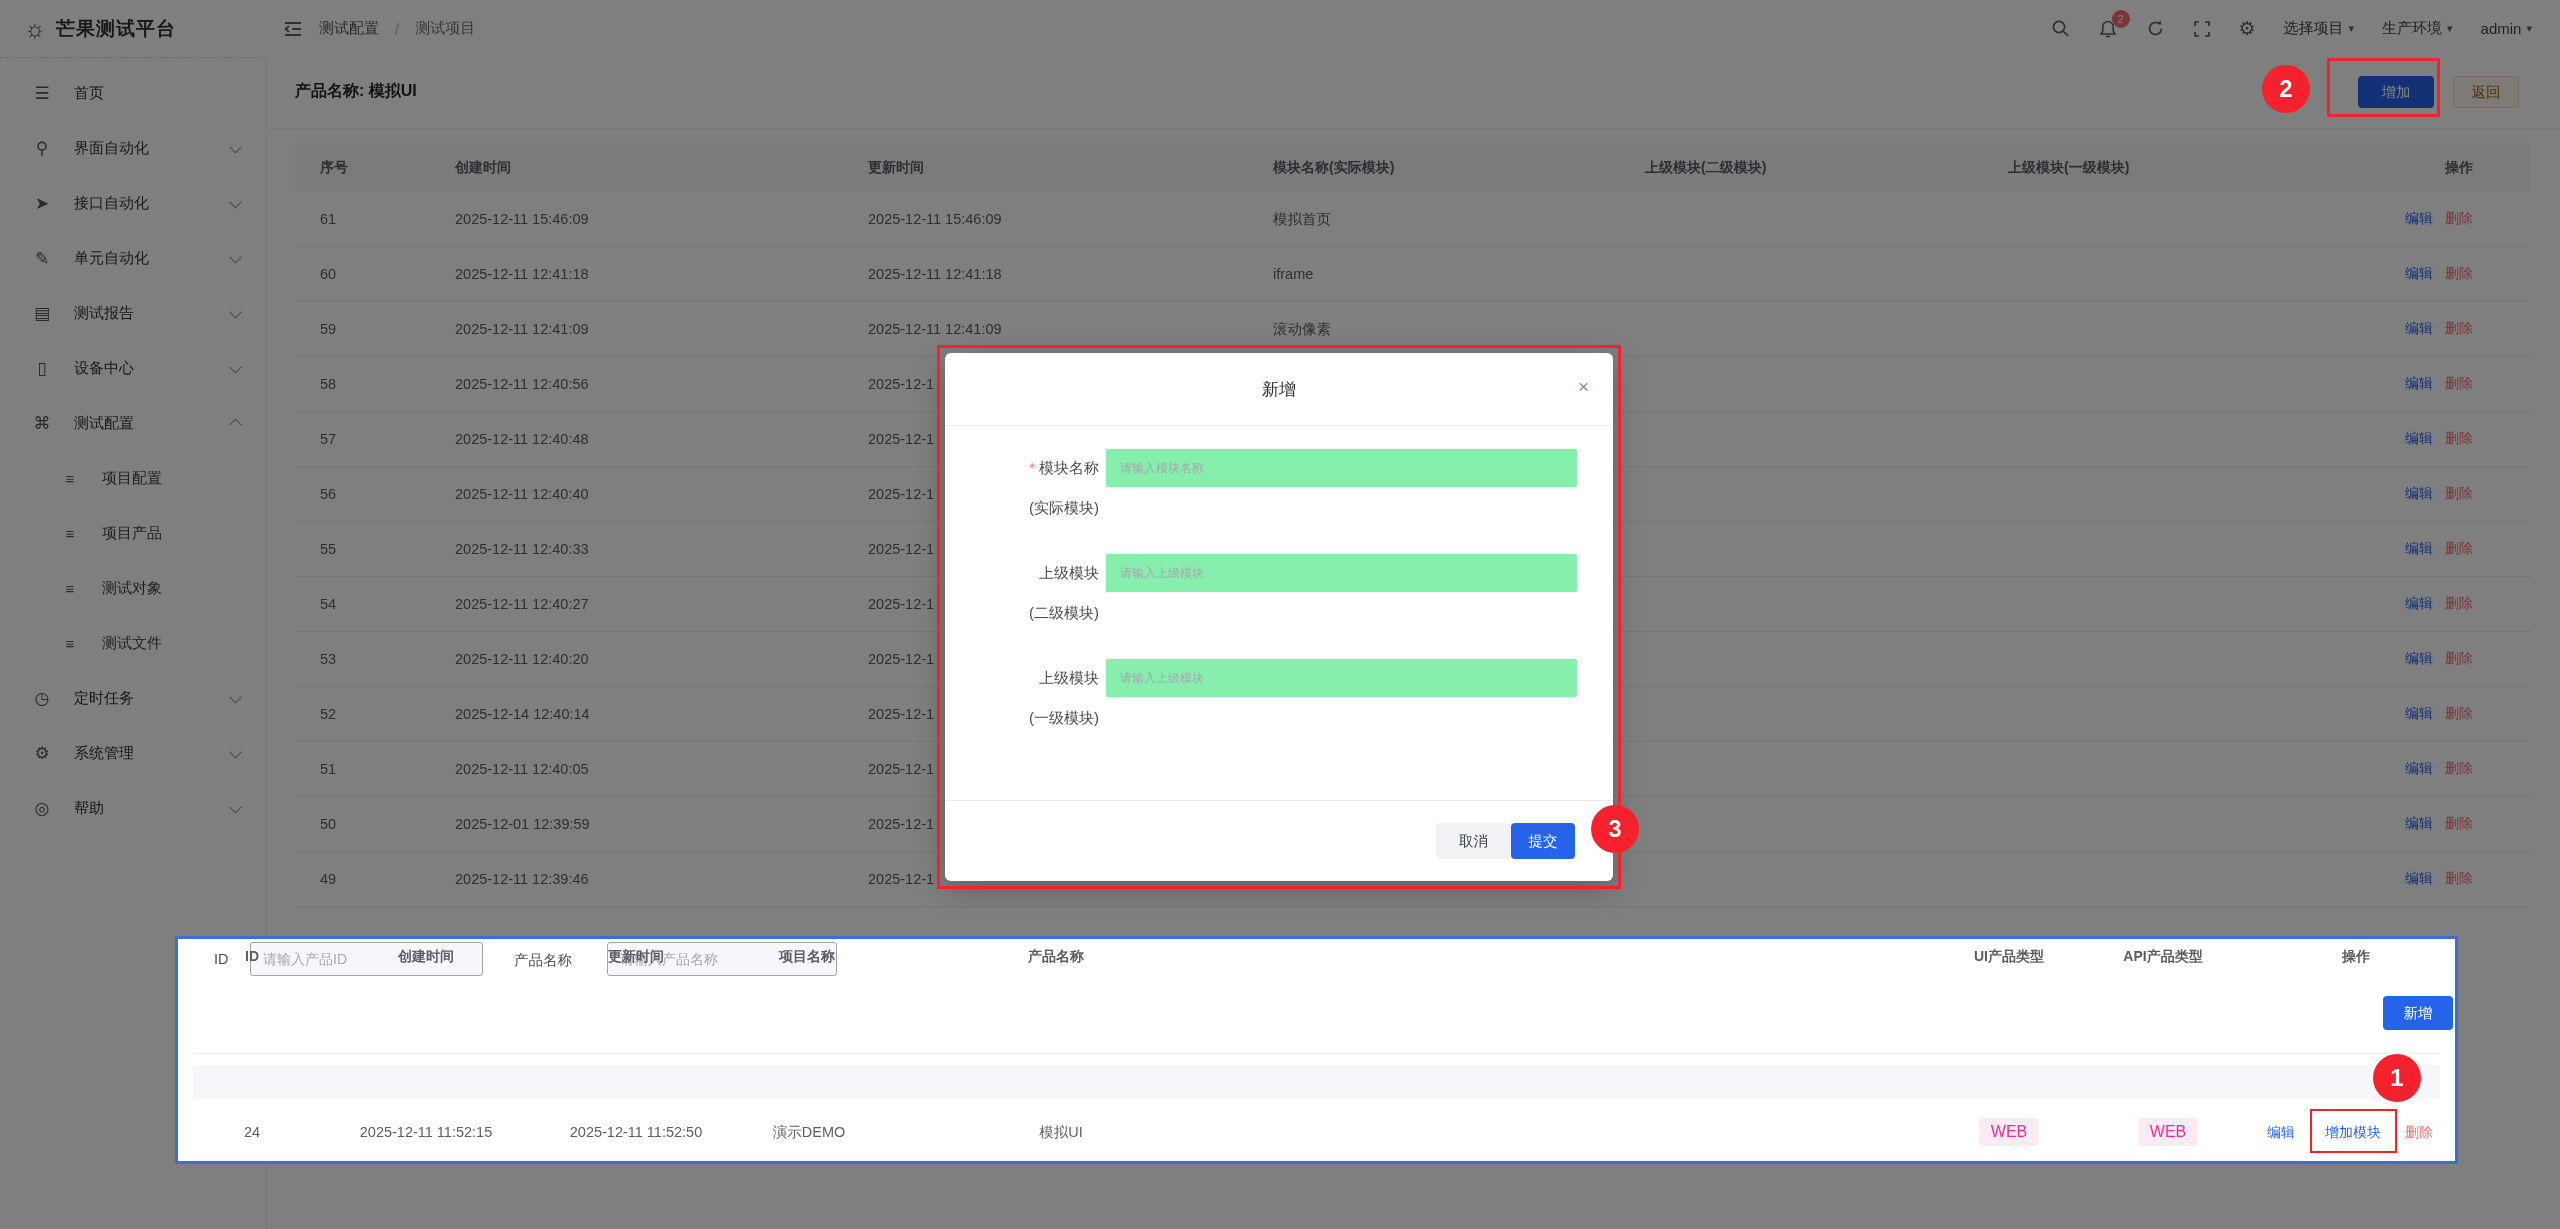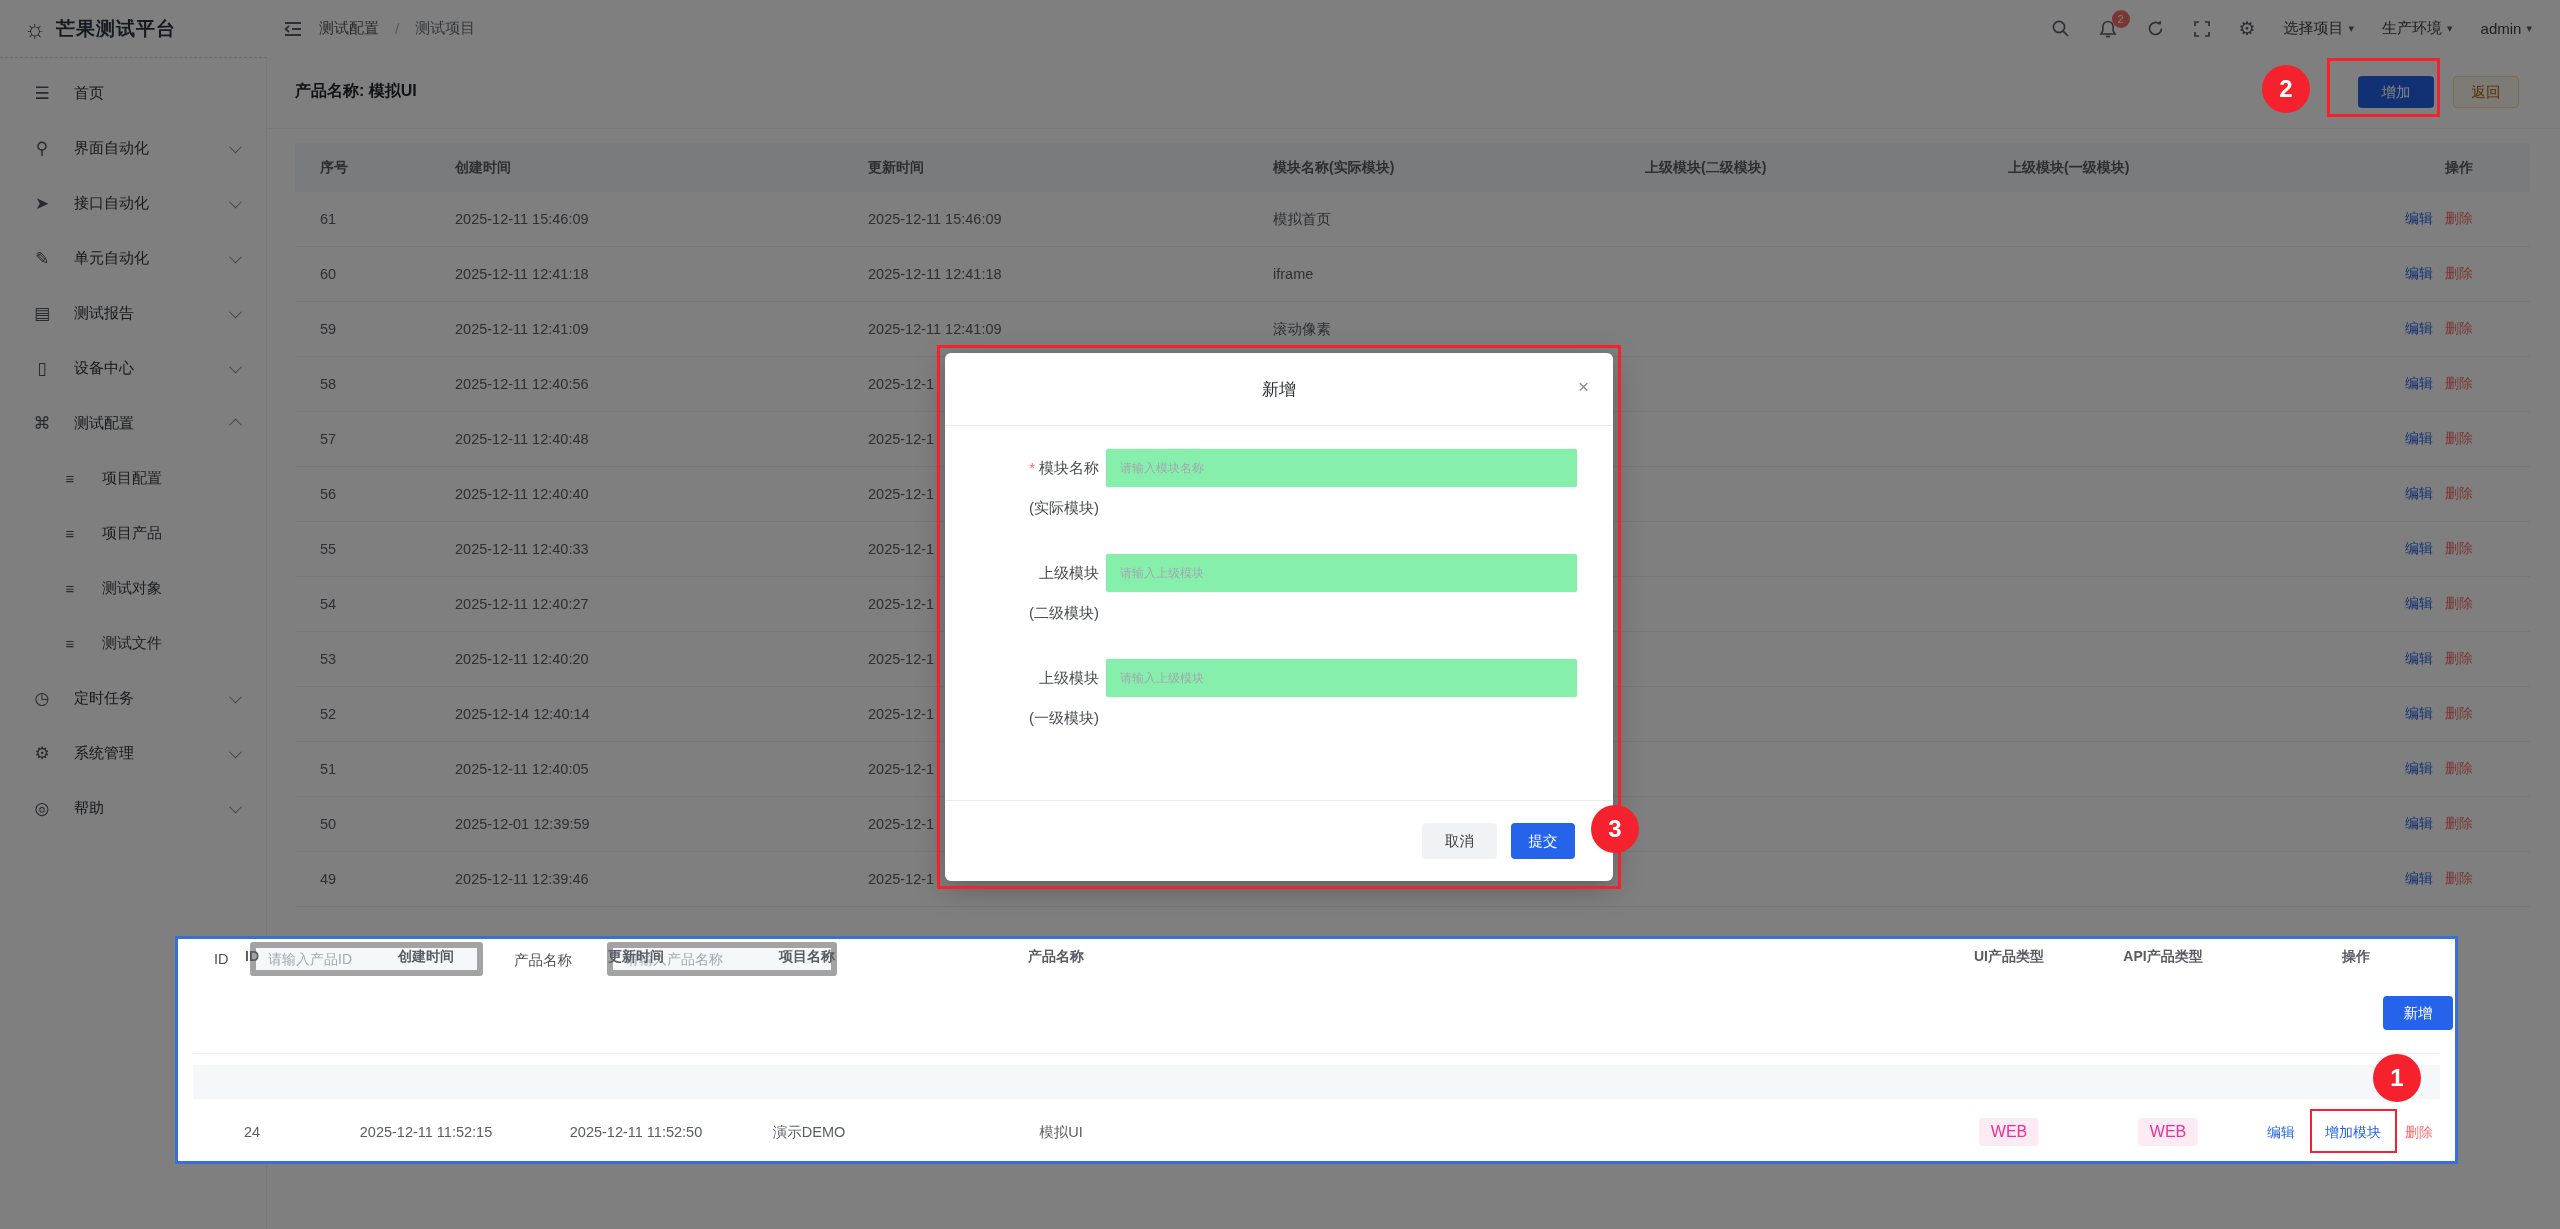--- a/index.html
+++ b/index.html
@@ -55,28 +55,28 @@
   
   .footer{position:absolute;left:267px;right:0;top:1170px;border-top:1px solid #e4e7ed;padding-top:17px;text-align:center;font-size:14.5px;color:#5f6368;}
   
   .modal{position:absolute;left:945px;top:353px;width:668px;height:528px;background:#fff;border-radius:6px;z-index:20;box-shadow:0 8px 30px rgba(0,0,0,.25);}
   .modal-head{position:absolute;left:0;right:0;top:0;height:72px;border-bottom:1px solid #e8ebf0;display:flex;align-items:center;justify-content:center;font-size:17px;color:#2b2e33;}
   .modal-close{position:absolute;right:24px;top:24px;font-size:19px;color:#8a8f99;cursor:pointer;line-height:1;}
   .f-label{position:absolute;left:36px;width:118px;font-size:15px;color:#484c52;line-height:40px;white-space:nowrap;text-align:right;}
   .f-label .req{color:#f56c6c;margin-right:4px;}
   .f-input{position:absolute;left:160px;width:473px;height:40px;background:#86efac;border:1px solid #f2f4f7;border-radius:3px;box-sizing:border-box;padding:0 14px;font-size:12px;color:#5a5e64;font-family:inherit;outline:none;}
   .f-input::placeholder{color:#a4a8b0;}
-  .modal-foot{position:absolute;left:0;right:0;top:447px;bottom:0;border-top:1px solid #e8ebf0;display:flex;align-items:center;justify-content:flex-end;gap:14px;padding-right:38px;}
+  .modal-foot{position:absolute;left:0;right:0;top:447px;bottom:0;border-top:1px solid #e8ebf0;display:flex;align-items:center;justify-content:flex-end;padding-right:38px;}
   .btn-cancel{width:75px;height:36px;background:#f0f2f5;color:#3c4046;border:none;}
   .btn-submit{width:64px;height:36px;background:#2563eb;color:#fff;border:none;}
   
   .bpanel{position:absolute;left:175px;top:936px;width:2283px;height:228px;background:#fff;border:3px solid #3b6fd6;z-index:20;box-sizing:border-box;overflow:hidden;}
   .bp-inner{position:relative;width:100%;height:100%;}
   .bp-label{position:absolute;font-size:14.5px;color:#4c5056;top:12px;}
-  .bp-input{position:absolute;height:34px;background:#f5f7fa;border:6px solid #a3a3a3;border-radius:3px;box-sizing:border-box;padding:0 12px;font-size:14px;color:#5a5e64;font-family:inherit;outline:none;top:3px;}
+  .bp-input{position:absolute;height:34px;background:#f5f7fa;border:1px solid #a3a3a3;border-radius:3px;box-sizing:border-box;padding:0 12px;font-size:14px;color:#5a5e64;font-family:inherit;outline:none;top:3px;}
   .bp-input::placeholder{color:#a4a8b0;}
   .btn-new{position:absolute;left:2205px;top:57px;width:70px;height:34px;background:#2563eb;color:#fff;border:none;}
   .bp-divider{position:absolute;left:15px;right:15px;top:114px;border-top:1px solid #eceff3;}
   .bp-thead{position:absolute;left:15px;right:15px;top:126px;height:34px;background:#f5f7fa;}
   .bp-th{position:absolute;transform:translateX(-50%);font-size:14px;font-weight:600;color:#595d63;line-height:34px;white-space:nowrap;}
   .bp-cell{position:absolute;transform:translateX(-50%);top:176px;height:34px;line-height:34px;font-size:14.5px;color:#5a5e64;white-space:nowrap;}
   .pill{height:28px;line-height:28px;padding:0 12px;border-radius:4px;background:#fdebf3;color:#eb2f96;font-size:16px;top:179px;}
   .bp-lnk{font-size:14px;cursor:pointer;}
   
   .ann-rect{position:absolute;border:3px solid #f5222d;z-index:30;pointer-events:none;box-sizing:border-box;}

